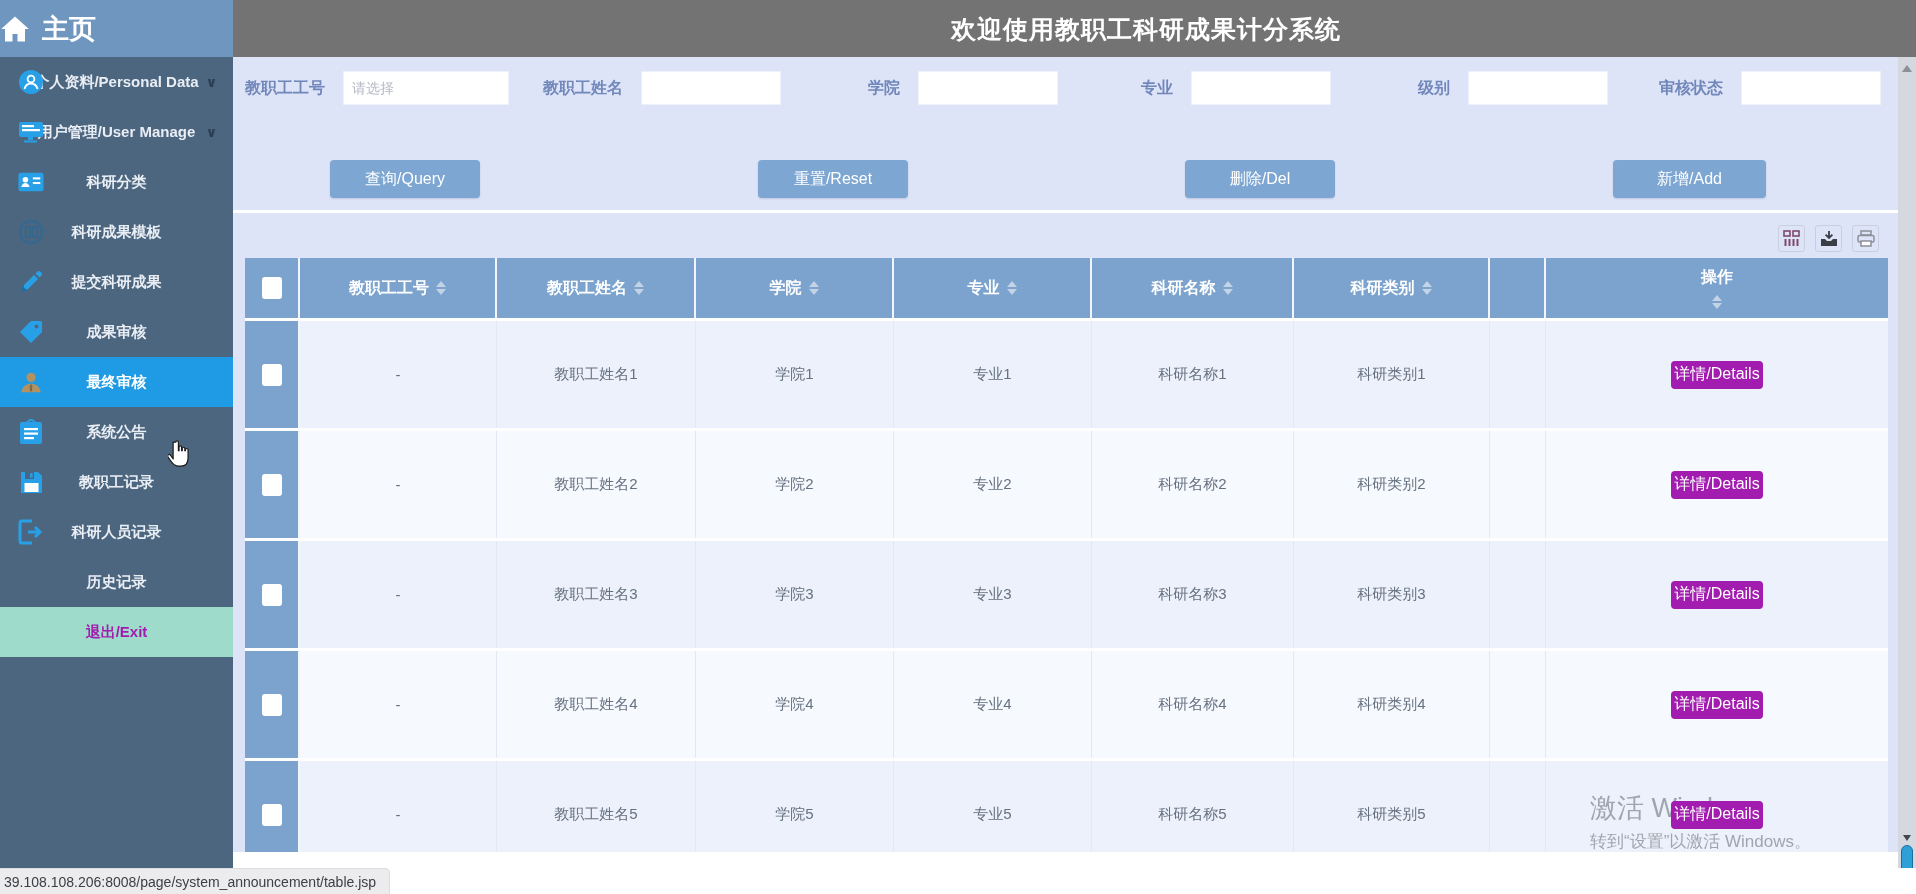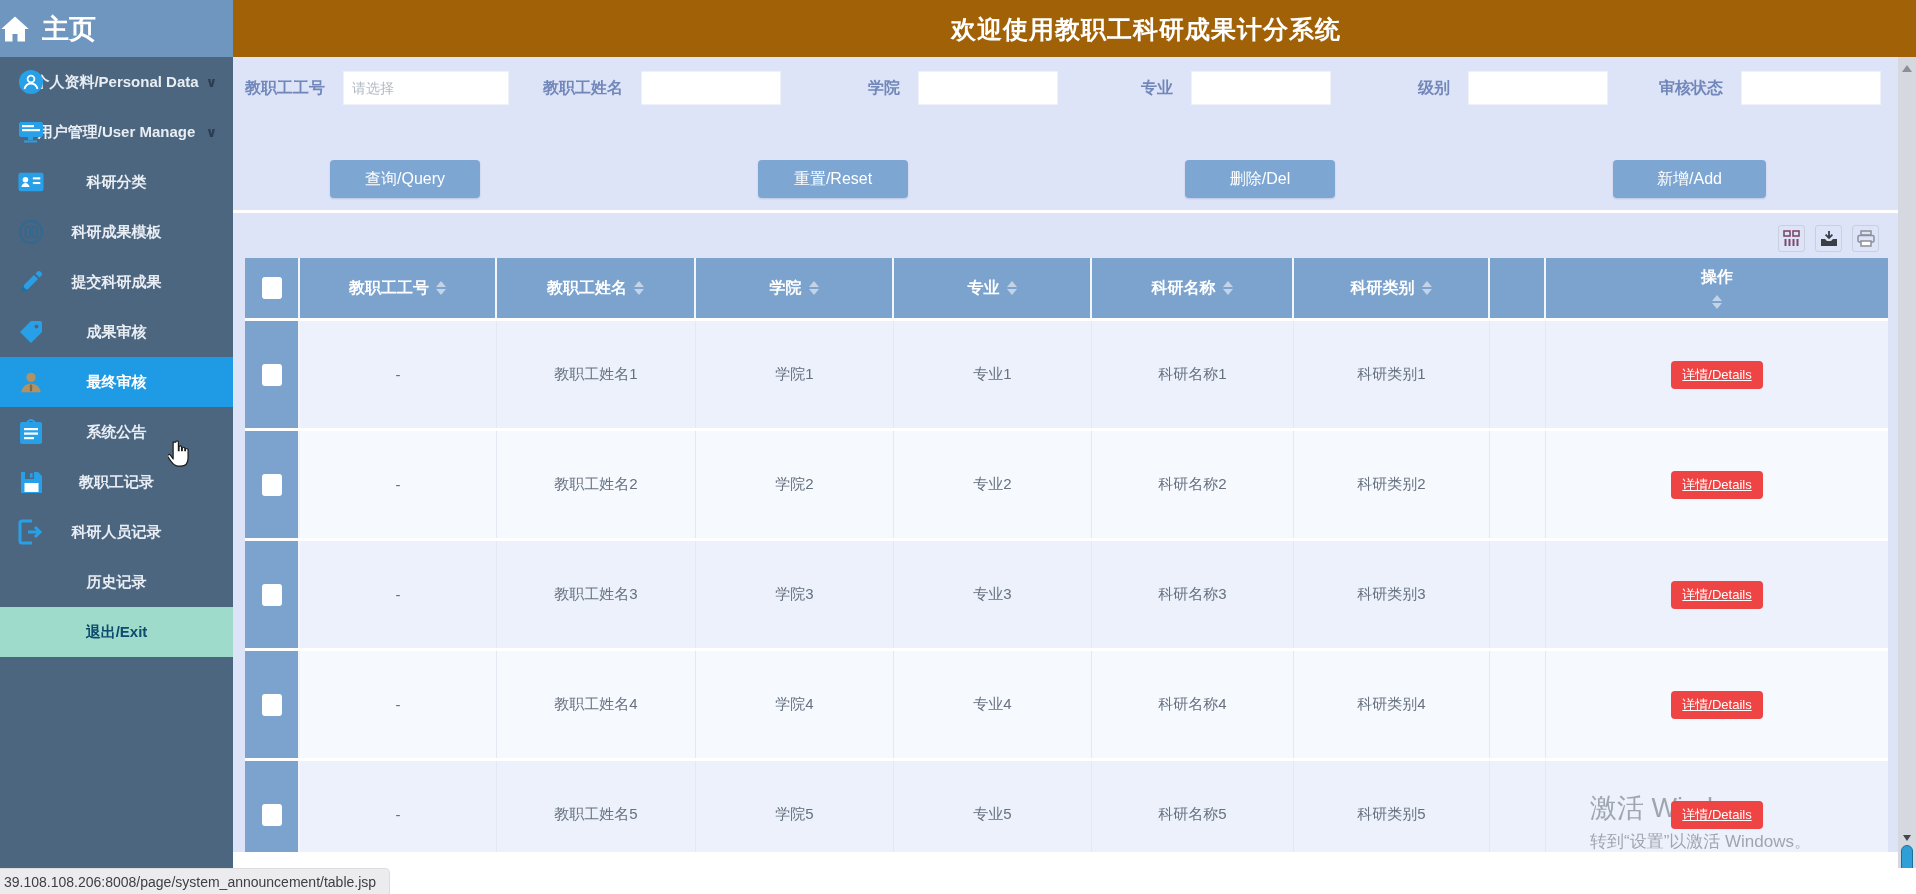--- a/index.html
+++ b/index.html
@@ -8,24 +8,24 @@
   .app { position:relative; width:1916px; height:894px; overflow:hidden; background:#fff; }
 
   
   .sidebar { position:absolute; left:0; top:0; width:233px; height:868px; background:#4c667f; z-index:4; }
   .sidebar-home { height:57px; background:#6e96bf; display:flex; align-items:center; gap:12px; color:#fff; font-size:27px; font-weight:bold; }
   .menu-item { position:relative; height:50px; display:flex; align-items:center; color:#e9eef5; font-size:15px; font-weight:bold; cursor:pointer; }
   .menu-item .mi-label { flex:1; text-align:center; }
   .menu-item .mi-icon { position:absolute; left:18px; top:50%; transform:translateY(-50%); width:26px; height:26px; display:flex; align-items:center; justify-content:center; }
   .menu-item .chevron { position:absolute; right:16px; top:50%; transform:translateY(-50%); color:#2b3d52; font-size:14px; font-weight:bold; }
   .menu-item.active { background:#1e9be4; color:#fff;justify-content:flex-end; }
-  .menu-item.exit { background:#9edbca; color:#0c4a6e; }
-
-  
-  .top-header { position:absolute; left:233px; top:0; width:1683px; height:57px; background:#a16207; z-index:3;padding-left:15px; }
+  .menu-item.exit { background:#9edbca; color:#a21caf; }
+
+  
+  .top-header { position:absolute; left:233px; top:0; width:1683px; height:57px; background:#737373; z-index:3;padding-left:15px; }
   .page-title { position:absolute; left:718px; top:13px; color:#fff; font-size:25px; font-weight:bold; letter-spacing:1px; }
   .main { position:absolute; left:233px; top:57px; width:1665px; height:811px; background:#fff; overflow:hidden; }
   .main-bg { position:absolute; left:0; top:0; width:1665px; height:795px; background:#dee4f8; overflow:hidden; }
 
   
   .filter-group { position:absolute; top:14px; display:flex; align-items:center; }
   .filter-label { font-size:16px; font-weight:bold; color:#7187ba; text-align:right; margin-right:18px; white-space:nowrap; }
   .filter-input { height:34px; width:140px; border:1px solid #eef1f8; background:#fff; padding:0 8px; font-size:14px; color:#555; outline:none; }
   .filter-input::placeholder { color:#b4bac4; }
 
@@ -47,21 +47,21 @@
   .t-row .td { display:flex; align-items:center; justify-content:center; font-size:15px; color:#667180; border-right:1px solid #e3e8f2; }
   .t-row .td:last-child { border-right:none; }
   .t-row:nth-child(odd) .td { background:#f6f9fe; }
   .t-row:nth-child(even) .td { background:#ecf1fb; }
   .t-row .td.cb-cell, .thead .th.cb-cell { background:#7ba3cd; border-right:2px solid #f2f5fc; }
   .checkbox { width:20px; height:22px; background:#fff; border-radius:3px; cursor:pointer; }
   .caret { display:inline-flex; flex-direction:column; gap:2px; }
   .caret i { width:0; height:0; border-left:5px solid transparent; border-right:5px solid transparent; }
   .caret .up { border-bottom:6px solid #c4d3e6; }
   .caret .dn { border-top:6px solid #c4d3e6; }
-  .details-btn { position:relative; z-index:3; width:92px; height:28px; background:#ef4444; border:none; border-radius:4px; color:#fff; font-size:13px; font-family:inherit; cursor:pointer;text-decoration:underline; }
+  .details-btn { position:relative; z-index:3; width:92px; height:28px; background:#a21caf; border:none; border-radius:4px; color:#fff; font-size:16px; font-family:inherit; cursor:pointer; }
 
   
   .watermark { position:absolute; left:1357px; top:733px; z-index:2; color:rgba(112,118,126,.62); pointer-events:none; }
   .watermark .w1 { font-size:27px; }
   .watermark .w2 { font-size:17px; margin-top:4px; }
 
   
   .scrollbar { position:absolute; right:0; top:57px; width:18px; height:837px; background:#d5d8df; z-index:5; }
   .sb-arrow-up { position:absolute; top:8px; left:4px; width:0; height:0; border-left:5px solid transparent; border-right:5px solid transparent; border-bottom:7px solid #8a8f98; }
   .sb-arrow-dn { position:absolute; top:778px; left:5px; width:0; height:0; border-left:4px solid transparent; border-right:4px solid transparent; border-top:6px solid #44484e; }

